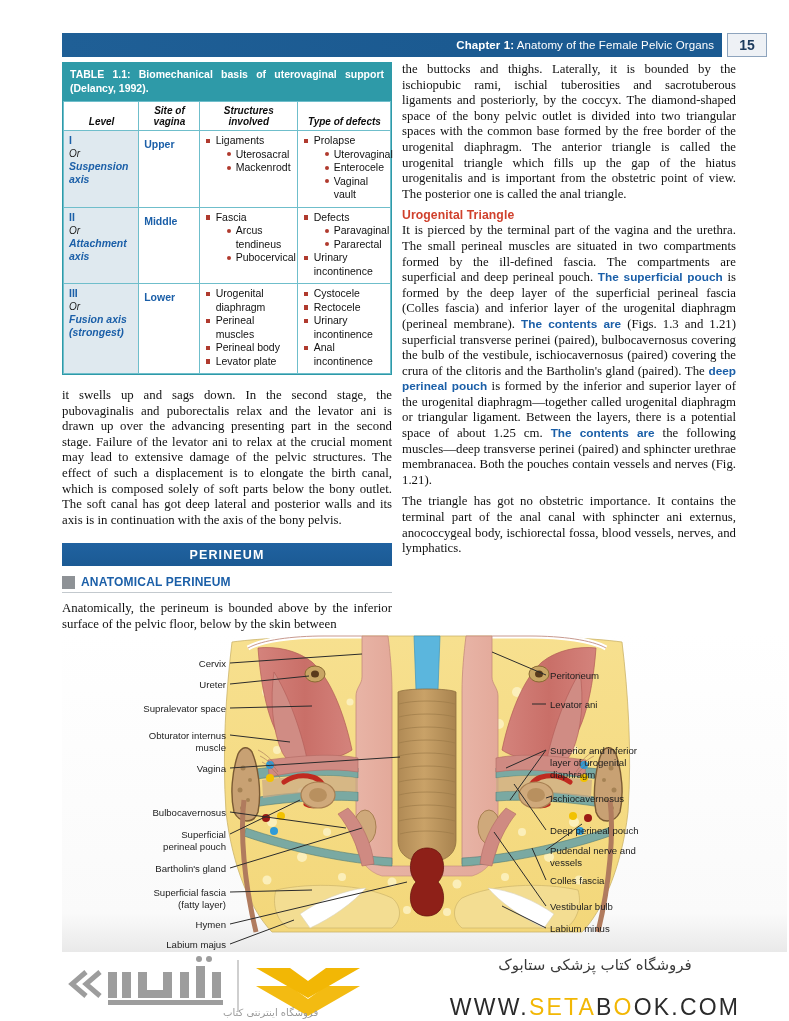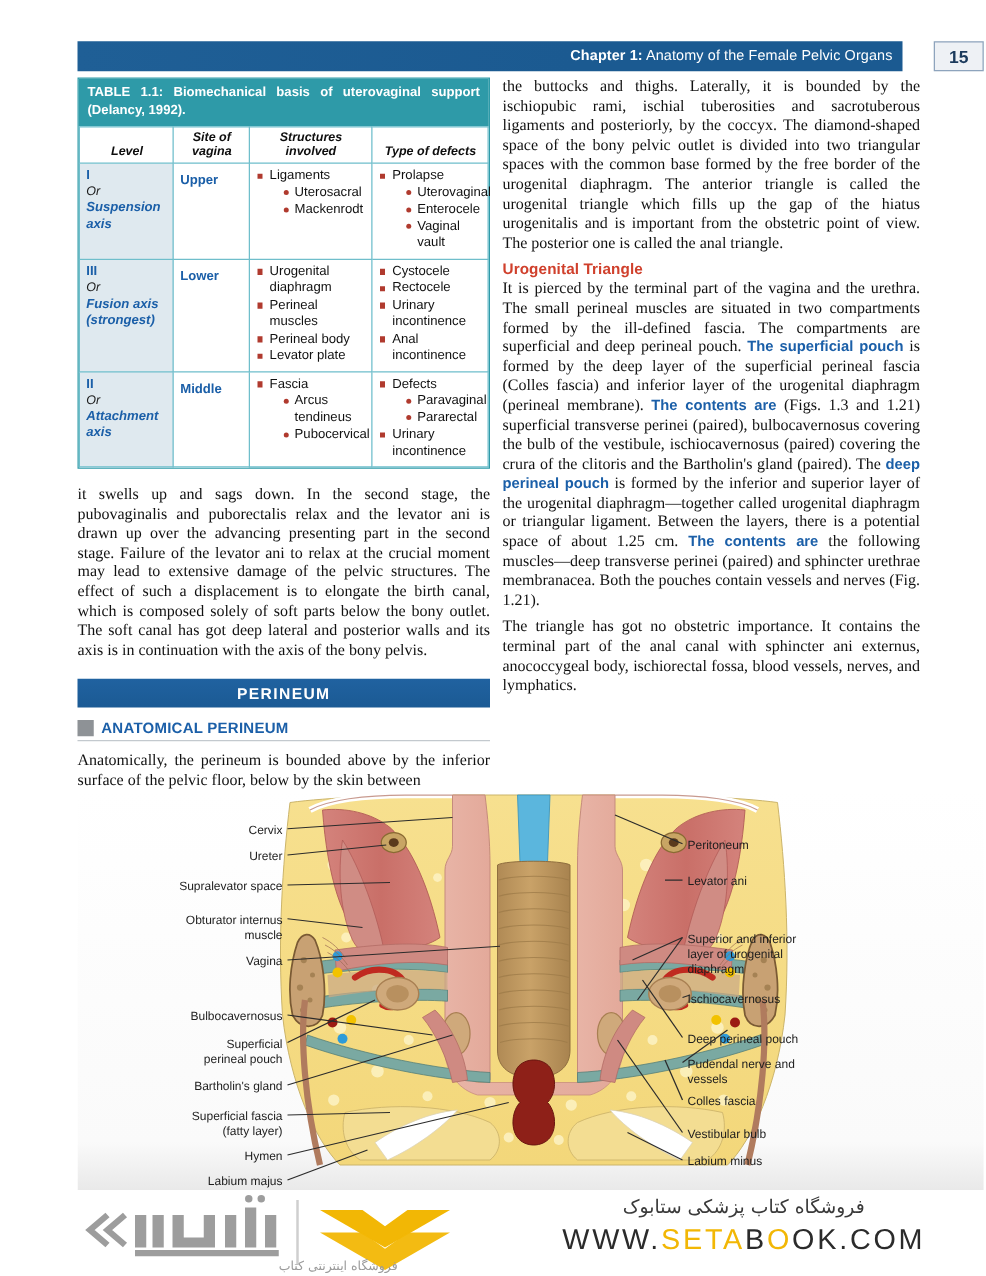--- a/index.html
+++ b/index.html
@@ -22,21 +22,21 @@
     padding-right:8px;
     padding-left:21px;
   }
   .header-text{
     font-family:"Liberation Sans", sans-serif;
     font-size:11.5px; color:#ffffff; letter-spacing:.1px; white-space:nowrap;
   }
   .header-text b{ font-weight:bold; }
   .header-text .ch-title{ font-weight:normal; }
   .page-number-box{
-    position:absolute; left:747px; top:33px; width:40px; height:24px;
+    position:absolute; left:727px; top:33px; width:40px; height:24px;
     background:#eef1f5; border:1px solid #8ea4bd;
     display:flex; align-items:center; justify-content:center;
     font-family:"Liberation Sans", sans-serif;
     font-size:14px; font-weight:bold; color:#1b3a5c;
   }
 
   
   .col-left{ position:absolute; left:62px; top:62px; width:330px; }
   .col-right{ position:absolute; left:402px; top:62px; width:334px; }
 
@@ -136,21 +136,21 @@
     font-family:"Liberation Sans", sans-serif;
     font-size:9.6px; fill:#1d1d1d;
   }
 
   
   .footer{ position:absolute; left:0; top:952px; width:789px; height:69px; }
   .wm-left{ position:absolute; left:60px; top:2px; width:300px; height:66px; }
   .wm-right{ position:absolute; left:430px; top:4px; width:330px; text-align:center; }
   .wm-fa{
     font-family:"DejaVu Sans", sans-serif;
-    font-size:15px; color:#3a3a3a; direction:rtl; margin-bottom:4px;
+    font-size:15px; color:#3a3a3a; direction:rtl; margin-bottom:20px;
   }
   .wm-url{
     font-family:"Liberation Sans", sans-serif;
     font-size:23px; letter-spacing:2.2px; color:#2b2b2b; font-weight:normal;
   }
   .wm-url .y{ color:#f2b705;text-align:right; }
   .wm-sub{
     font-family:"DejaVu Sans", sans-serif;
     font-size:10px; color:#9a9a9a; direction:rtl; text-align:right;
   }
@@ -214,47 +214,20 @@
                     <li>Enterocele</li>
                     <li>Vaginal vault</li>
                   </ul>
                 </li>
               </ul>
             </td>
           </tr>
 
           <tr>
             <td class="levelcell">
-              <div class="lvl-roman">III</div>
-              <div class="lvl-or">Or</div>
-              <div class="lvl-name">Fusion axis (strongest)</div>
-            </td>
-            <td class="sitecell">
-              <span class="site-val">Lower</span>
-            </td>
-            <td>
-              <ul class="sq">
-                <li>Urogenital diaphragm</li>
-                <li>Perineal muscles</li>
-                <li>Perineal body</li>
-                <li>Levator plate</li>
-              </ul>
-            </td>
-            <td>
-              <ul class="sq">
-                <li>Cystocele</li>
-                <li>Rectocele</li>
-                <li>Urinary incontinence</li>
-                <li>Anal incontinence</li>
-              </ul>
-            </td>
-          </tr>
-
-          <tr>
-            <td class="levelcell">
               <div class="lvl-roman">II</div>
               <div class="lvl-or">Or</div>
               <div class="lvl-name">Attachment axis</div>
             </td>
             <td class="sitecell">
               <span class="site-val">Middle</span>
             </td>
             <td>
               <ul class="sq">
                 <li>
@@ -269,20 +242,47 @@
             <td>
               <ul class="sq">
                 <li>
                   <span>Defects</span>
                   <ul class="dot">
                     <li>Paravaginal</li>
                     <li>Pararectal</li>
                   </ul>
                 </li>
                 <li>Urinary incontinence</li>
+              </ul>
+            </td>
+          </tr>
+
+          <tr>
+            <td class="levelcell">
+              <div class="lvl-roman">III</div>
+              <div class="lvl-or">Or</div>
+              <div class="lvl-name">Fusion axis (strongest)</div>
+            </td>
+            <td class="sitecell">
+              <span class="site-val">Lower</span>
+            </td>
+            <td>
+              <ul class="sq">
+                <li>Urogenital diaphragm</li>
+                <li>Perineal muscles</li>
+                <li>Perineal body</li>
+                <li>Levator plate</li>
+              </ul>
+            </td>
+            <td>
+              <ul class="sq">
+                <li>Cystocele</li>
+                <li>Rectocele</li>
+                <li>Urinary incontinence</li>
+                <li>Anal incontinence</li>
               </ul>
             </td>
           </tr>
         </tbody>
       </table>
     </div>
 
     <div class="spacer14"></div>
     <p class="body">it swells up and sags down. In the second stage, the pubovaginalis and puborectalis relax and the levator ani is drawn up over the advancing presenting part in the second stage. Failure of the levator ani to relax at the crucial moment may lead to extensive damage of the pelvic structures. The effect of such a displacement is to elongate the birth canal, which is composed solely of soft parts below the bony outlet. The soft canal has got deep lateral and posterior walls and its axis is in continuation with the axis of the bony pelvis.</p>
 

